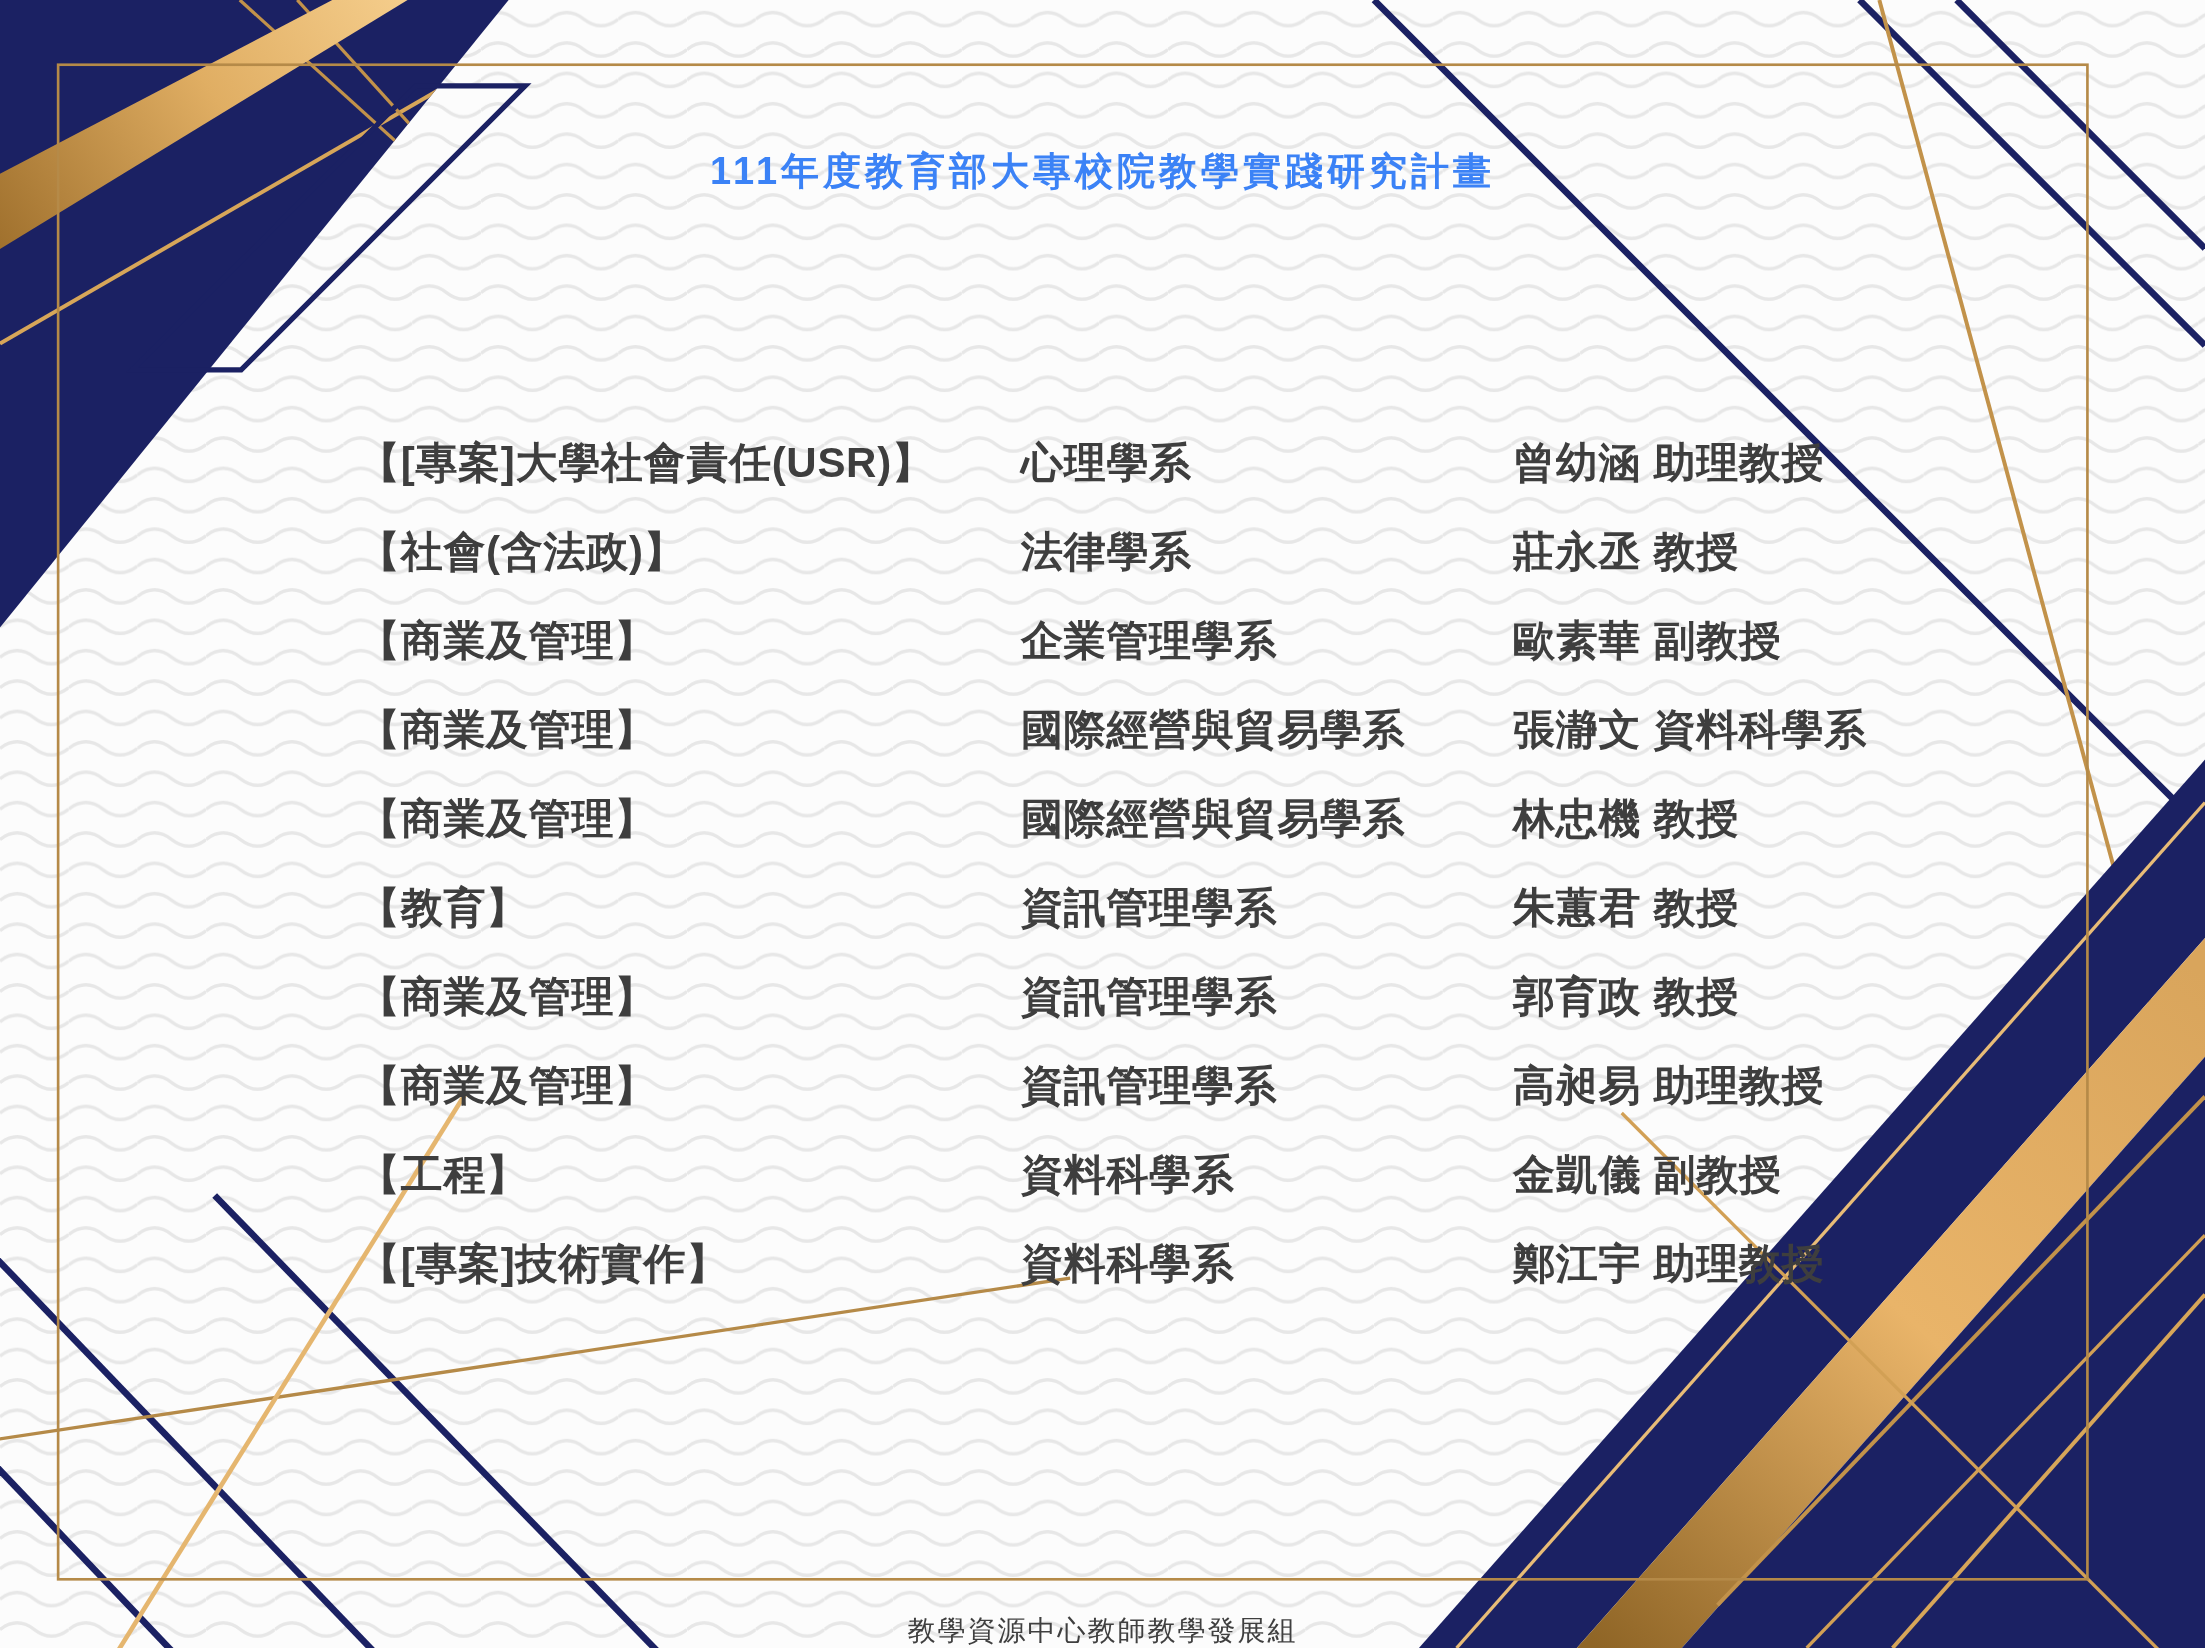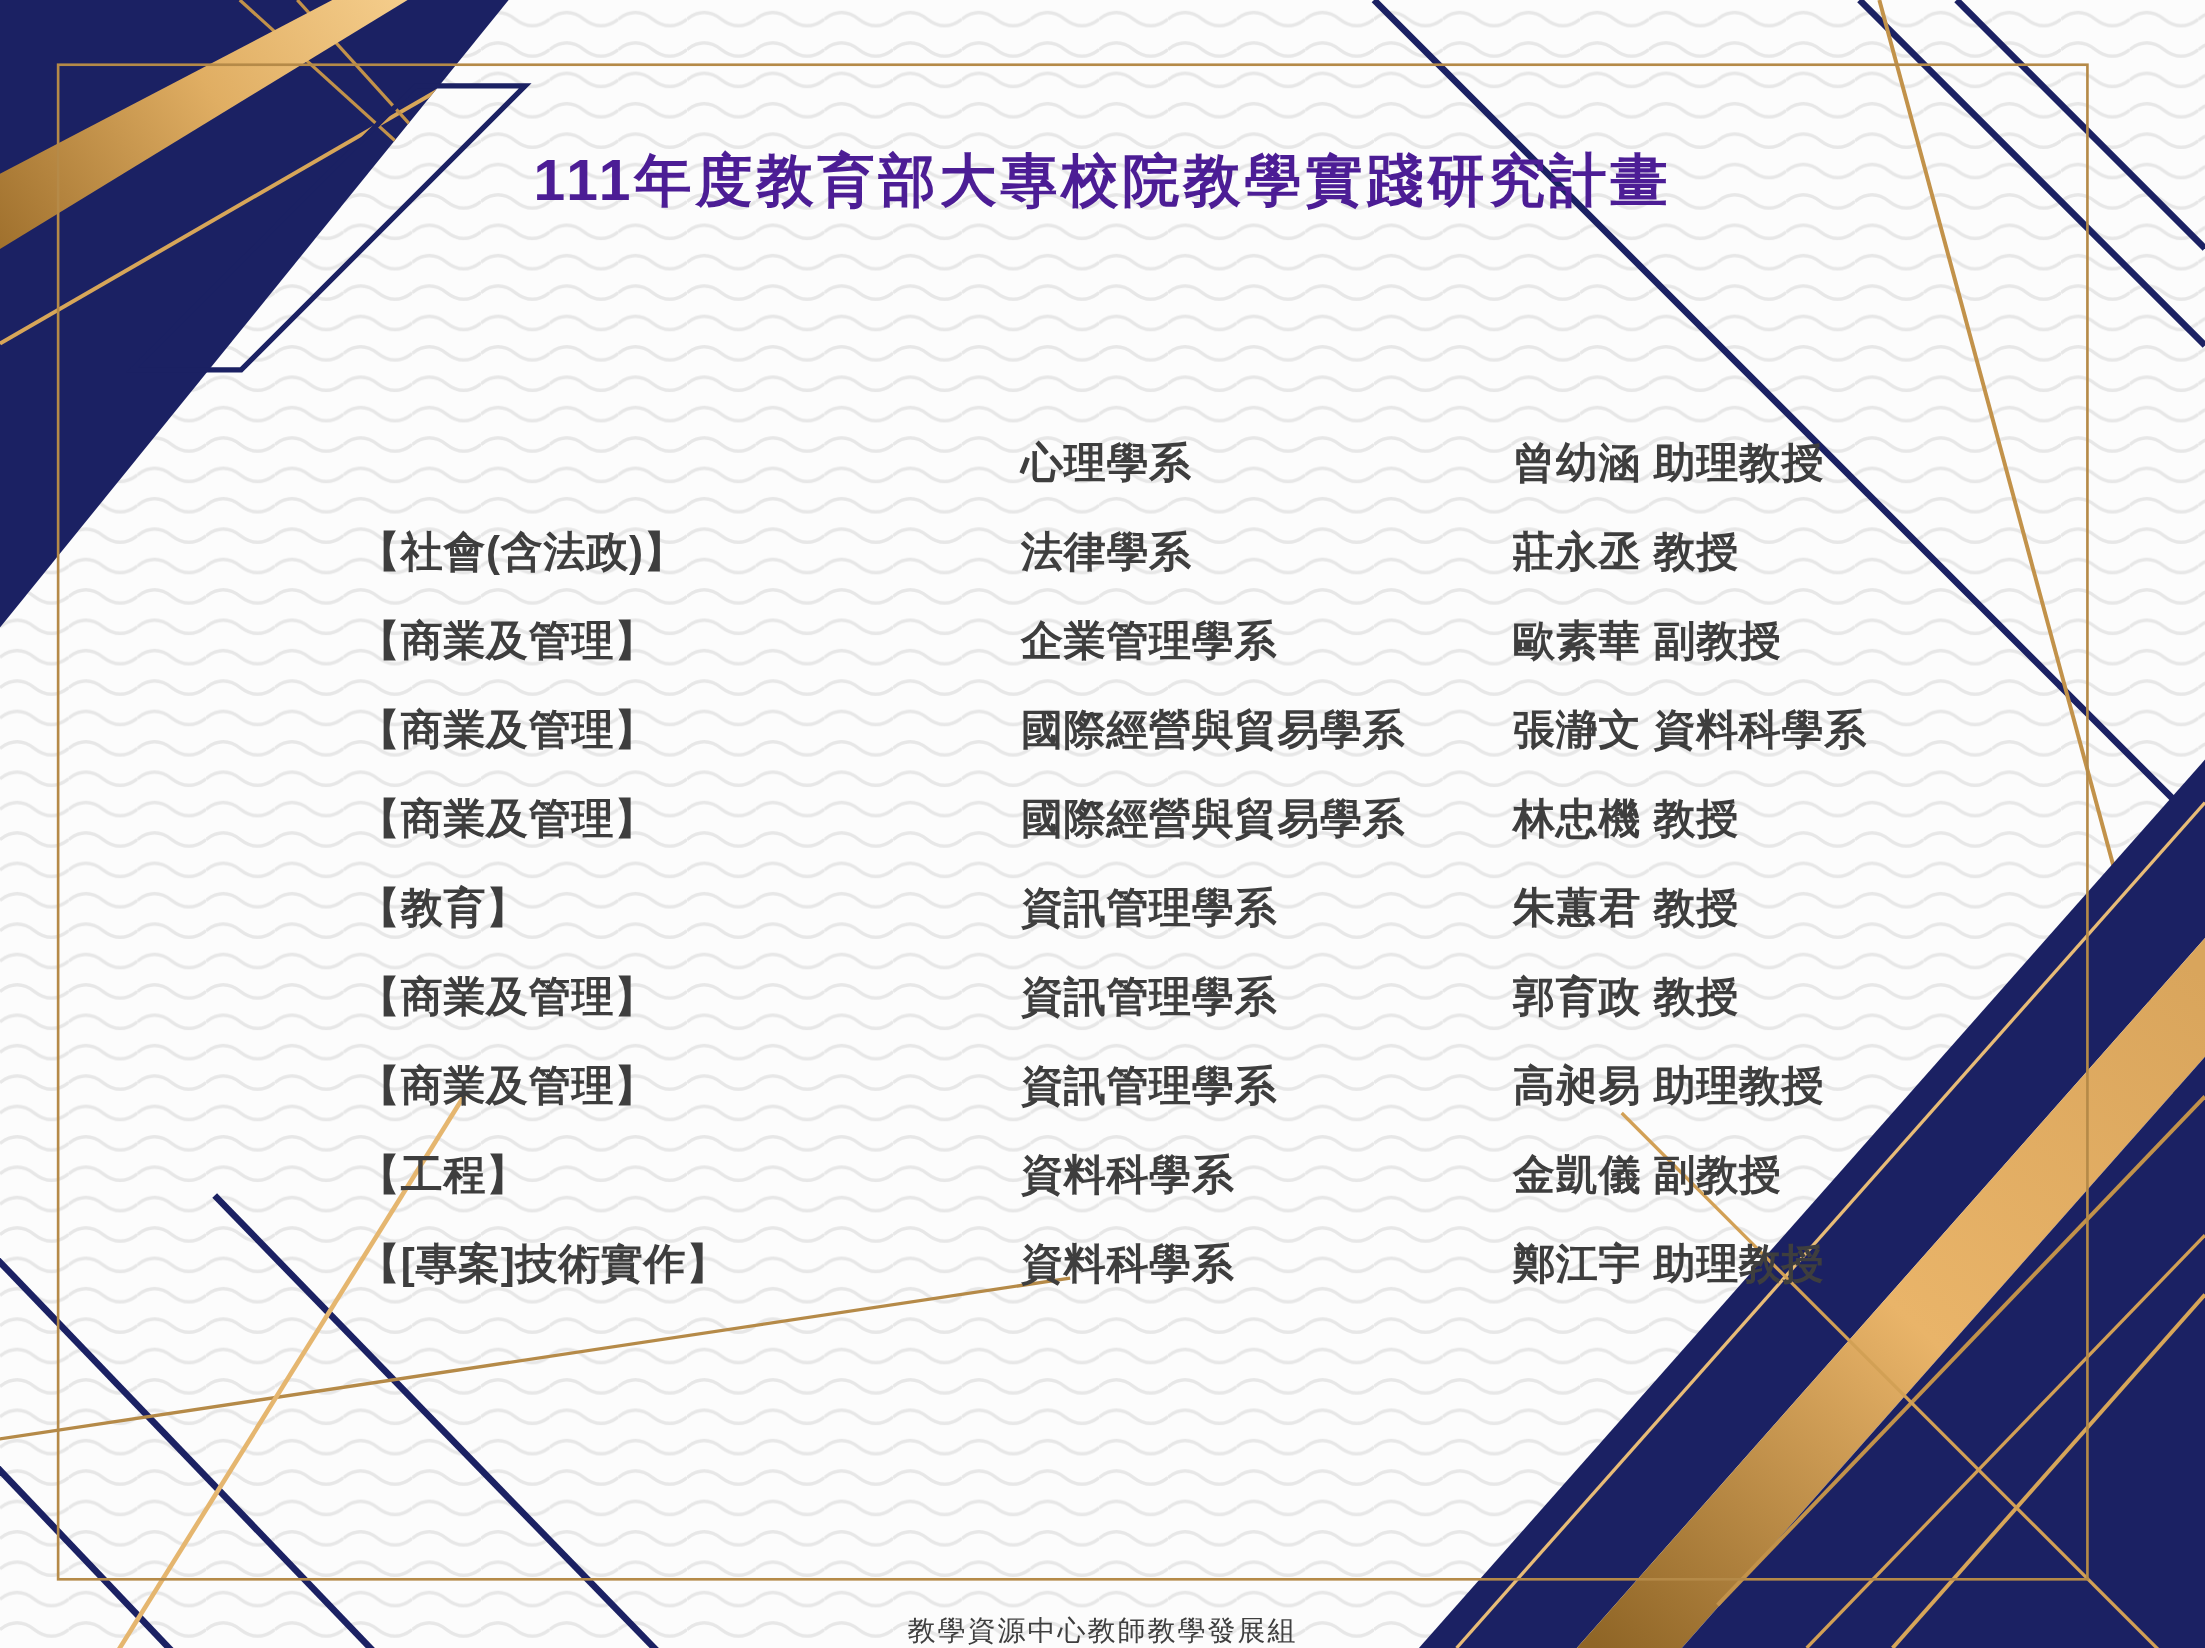--- a/index.html
+++ b/index.html
@@ -13,23 +13,23 @@
     position:relative;width:2205px;height:1648px;overflow:hidden;
   }
   #decor{
     position:absolute;left:0;top:0;width:100%;height:100%;display:block;
   }
   .text-layer{position:absolute;left:0;top:0;width:100%;height:100%;}
   .title-line{
     position:absolute;left:0;width:100%;
     text-align:center;
     font-weight:700;
-    font-size:57px;
+    font-size:38px;
     letter-spacing:4px;
-    color:#4c1d95;
+    color:#3b82f6;
     line-height:1;
     white-space:nowrap;
   }
   #title-line1{top:152px;}
   #title-line2{top:237px;}
   #award-table{
     position:absolute;left:0;top:441px;width:100%;
   }
   .award-row{
     position:relative;height:89px;width:100%;
@@ -123,20 +123,21 @@
     </g>
 
     <rect x="88" y="98" width="3072" height="2293" fill="none" stroke="#b58a48" stroke-width="4"></rect>
   </svg>
 
   <div class="text-layer">
     <div id="title-line1" class="title-line">111年度教育部大專校院教學實踐研究計畫</div>
 
     <div id="award-table">
         <div class="award-row">
+          <span class="cell-category">【[專案]大學社會責任(USR)】</span>
           <span class="cell-department">心理學系</span>
           <span class="cell-awardee">曾幼涵 助理教授</span>
         </div>
         <div class="award-row">
           <span class="cell-category">【社會(含法政)】</span>
           <span class="cell-department">法律學系</span>
           <span class="cell-awardee">莊永丞 教授</span>
         </div>
         <div class="award-row">
           <span class="cell-category">【商業及管理】</span>

